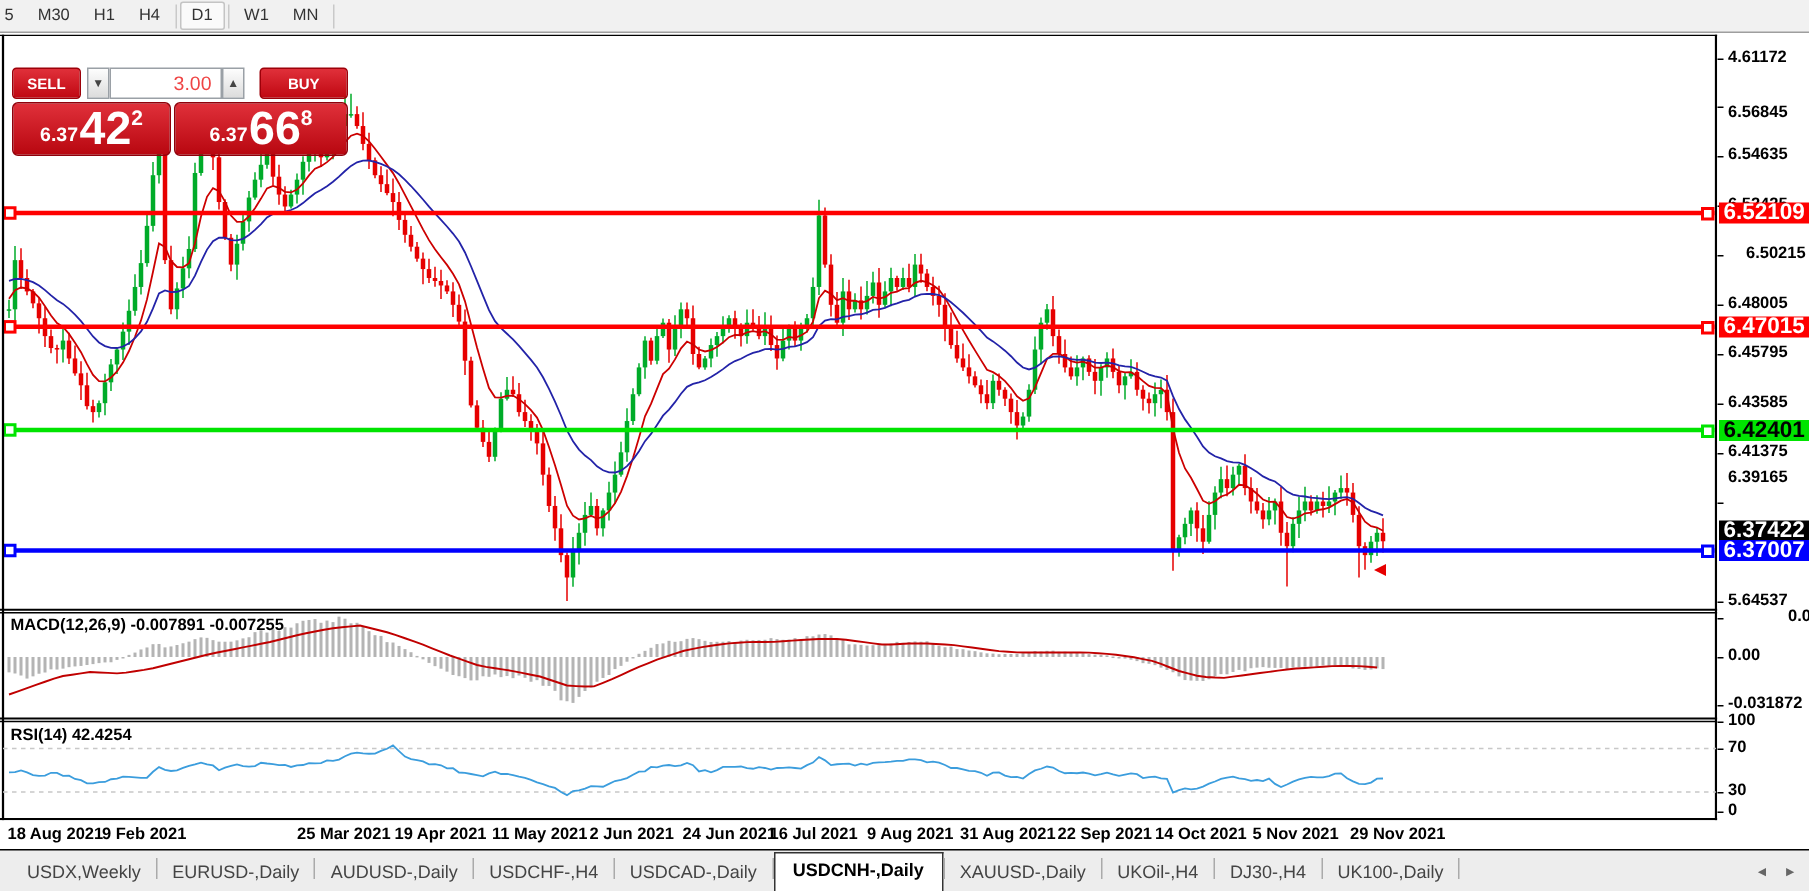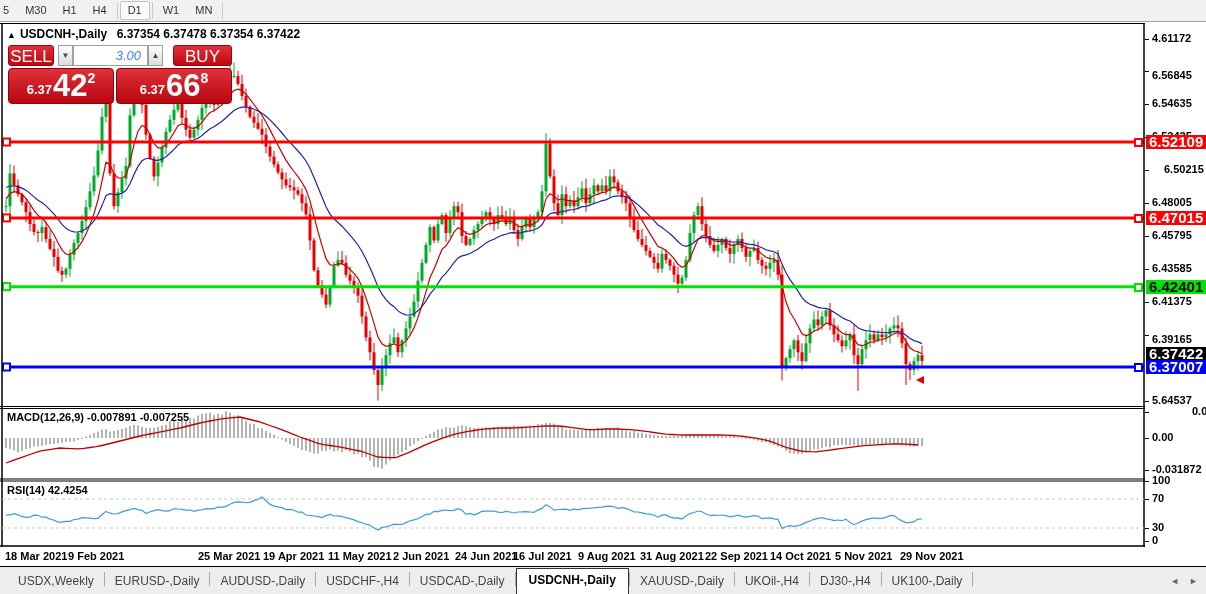--- a/index.html
+++ b/index.html
@@ -16,32 +16,32 @@
   #chart-wrap{position:absolute;left:0;top:23px;width:1145px;height:524px;}
   #chart-svg{position:absolute;left:0;top:0;}
   #chart-title{position:absolute;left:7px;top:4px;font-size:12px;font-weight:700;color:#000;white-space:nowrap;}
   #chart-title .arr{font-size:9px;margin-right:4px;}
   #macd-title{position:absolute;left:7px;top:388px;font-size:11px;font-weight:700;color:#000;}
   #rsi-title{position:absolute;left:7px;top:461px;font-size:11px;font-weight:700;color:#000;}
   
   #trade-panel{position:absolute;left:8px;top:22px;width:224px;}
   .tp-row1{position:absolute;left:0;top:0;height:21px;width:224px;}
   .tp-btn{position:absolute;top:0;height:21px;background:linear-gradient(#e0303a,#c00812);
-          color:#fff;font-size:17px;font-weight:400;text-align:center;line-height:21px;
+          color:#fff;font-size:10px;font-weight:700;text-align:center;line-height:21px;
           border-radius:3px;border:1px solid #9d0009;box-sizing:border-box;}
   #sell-btn{left:0;width:46px;}
   #buy-btn{left:165px;width:59px;}
   .spin-btn{position:absolute;top:0;width:15px;height:21px;background:linear-gradient(#fdfdfd,#dcdcdc);
             border:1px solid #9aa0a6;box-sizing:border-box;color:#444;font-size:8px;
             text-align:center;line-height:19px;}
   #spin-down{left:50px;}
   #spin-up{left:140px;}
   #volume-field{position:absolute;left:65px;top:0;width:75px;height:21px;background:#fff;
-                border:1px solid #9aa0a6;box-sizing:border-box;font-size:13px;color:#3b82f6;
-                text-align:right;padding-right:6px;line-height:19px;font-style:italic;}
+                border:1px solid #9aa0a6;box-sizing:border-box;font-size:13px;color:#ef4444;
+                text-align:right;padding-right:6px;line-height:19px;}
   .price-tile{position:absolute;top:23px;height:36px;background:linear-gradient(#e0303a,#b80710);
               border:1px solid #90000a;border-radius:4px;box-sizing:border-box;color:#fff;
               display:flex;align-items:flex-end;justify-content:center;padding-bottom:2px;}
   #sell-tile{left:0;width:106px;}
   #buy-tile{left:108px;width:116px;}
   .pt-small{font-size:13px;font-weight:700;margin-bottom:4px;}
   .pt-big{font-size:31px;font-weight:700;line-height:30px;margin-left:1px;}
   .pt-sup{font-size:14px;font-weight:700;align-self:flex-start;margin-top:1px;}
   
   #gutter{position:absolute;left:1145px;top:23px;width:61px;height:524px;background:#fff;}
@@ -792,24 +792,20 @@
         <rect x="909" y="415" width="2" height="8.618621226624157" fill="#B4B4B4"></rect>
         <rect x="913" y="415" width="2" height="8.363546501960855" fill="#B4B4B4"></rect>
         <rect x="917" y="415" width="2" height="7.545408866001708" fill="#B4B4B4"></rect>
         <rect x="921" y="415" width="2" height="8.048416378935087" fill="#B4B4B4"></rect>
       </g>
       <polyline points="6,440.0 12,437.9 18,435.7 24,433.6 30,431.5 36,429.4 42,427.7 48,426.8 54,425.9 60,425.0 66,425.3 72,425.6 78,425.9 84,425.4 90,424.5 96,423.6 102,422.5 108,421.0 114,419.5 120,418.0 126,416.5 132,415.0 138,413.5 144,412.2 150,411.0 156,409.8 162,408.6 168,407.4 174,406.2 180,405.0 186,403.5 192,402.0 198,400.5 204,399.2 210,398.0 216,396.8 222,395.8 228,395.2 234,394.6 240,394.0 246,395.5 252,397.0 258,398.5 264,400.4 270,402.5 276,404.6 282,406.8 288,409.2 294,411.6 300,414.0 306,416.1 312,418.2 318,420.3 324,421.6 330,422.5 336,423.4 342,424.4 348,425.6 354,426.8 360,428.0 366,430.0 372,432.0 378,434.0 384,434.4 390,434.7 396,434.6 402,432.2 408,429.8 414,427.1 420,424.3 426,421.6 432,419.2 438,416.8 444,414.7 450,412.7 456,410.8 462,409.6 468,408.4 474,407.5 480,406.7 486,405.9 492,405.5 498,405.1 504,405.0 510,405.0 516,404.9 522,404.5 528,404.1 534,403.7 540,403.3 546,403.0 552,403.0 558,403.0 564,403.5 570,404.3 576,405.1 582,405.9 588,406.7 594,406.7 600,406.3 606,406.0 612,406.0 618,406.0 624,406.3 630,406.7 636,407.1 642,407.9 648,408.7 654,409.5 660,410.3 666,411.1 672,411.5 678,411.9 684,412.0 690,412.0 696,412.0 702,412.0 708,412.0 714,412.0 720,412.0 726,412.1 732,412.5 738,412.9 744,413.5 750,414.3 756,415.2 762,416.4 768,417.6 774,419.6 780,422.0 786,424.3 792,425.9 798,427.5 804,428.3 810,428.7 816,428.9 822,428.1 828,427.3 834,426.5 840,425.7 846,424.9 852,424.1 858,423.3 864,422.7 870,422.3 876,421.9 882,421.5 888,421.1 894,421.0 900,421.0 906,421.1 912,421.5 918,422.0" fill="none" stroke="#C00000" stroke-width="1.3"></polyline>
       <line x1="2" y1="476" x2="1144" y2="476" stroke="#C8C8C8" stroke-width="1" stroke-dasharray="3 3"></line>
       <line x1="2" y1="505" x2="1144" y2="505" stroke="#C8C8C8" stroke-width="1" stroke-dasharray="3 3"></line>
       <polyline points="6,491.9 10,491.8 14,490.6 18,491.9 22,493.7 26,494.3 30,494.1 34,492.2 38,492.3 42,494.2 46,494.1 50,496.3 54,497.1 58,499.2 62,499.2 66,498.4 70,498.3 74,496.5 78,496.1 82,494.7 86,494.9 90,495.2 94,495.6 98,495.5 102,491.5 106,488.4 110,490.2 114,491.0 118,490.6 122,488.9 126,487.6 130,486.6 134,485.4 138,486.6 142,487.3 146,490.5 150,488.8 154,487.6 158,486.6 162,487.7 166,488.1 170,487.7 174,485.5 178,486.0 182,486.4 186,487.1 190,487.0 194,488.3 198,487.2 202,487.0 206,485.7 210,485.9 214,485.7 218,483.9 222,484.3 226,483.4 230,481.2 234,479.4 238,478.8 242,479.2 246,479.5 250,479.4 254,477.6 258,476.2 262,473.9 266,477.7 270,481.4 274,483.1 278,483.8 282,484.6 286,486.6 290,486.4 294,487.2 298,489.2 302,489.1 306,492.0 310,492.3 314,493.0 318,493.7 322,494.6 326,492.6 330,491.5 334,493.0 338,492.9 342,493.7 346,494.7 350,495.6 354,496.9 358,498.6 362,499.7 366,501.2 370,502.3 374,505.0 378,507.1 382,504.4 386,503.9 390,502.7 394,501.1 398,501.3 402,501.5 406,499.6 410,497.7 414,496.9 418,495.7 422,493.5 426,491.4 430,491.2 434,488.3 438,488.6 442,487.4 446,487.0 450,487.7 454,487.3 458,485.6 462,487.1 466,491.3 470,490.4 474,491.9 478,490.4 482,488.3 486,488.2 490,488.2 494,488.0 498,489.1 502,489.5 506,488.4 510,489.0 514,490.0 518,489.0 522,488.9 526,488.6 530,489.0 534,489.4 538,487.1 542,485.4 546,481.7 550,483.9 554,487.1 558,486.5 562,486.3 566,486.1 570,487.4 574,486.1 578,486.9 582,485.6 586,485.3 590,485.1 594,484.8 598,484.3 602,484.2 606,483.3 610,483.2 614,483.8 618,485.3 622,484.7 626,485.4 630,487.0 634,489.0 638,489.0 642,489.9 646,490.9 650,491.1 654,492.2 658,494.2 662,492.1 666,491.9 670,494.1 674,495.1 678,494.9 682,496.0 686,493.0 690,490.6 694,489.5 698,488.0 702,488.7 706,491.0 710,492.5 714,492.2 718,492.5 722,492.0 726,492.7 730,493.9 734,493.1 738,492.1 742,493.3 746,494.2 750,493.4 754,492.6 758,493.1 762,495.7 766,495.1 770,494.8 774,495.9 778,496.3 782,505.4 786,503.7 790,502.6 794,503.3 798,502.7 802,501.4 806,499.4 810,498.0 814,496.3 818,495.4 822,494.7 826,495.9 830,496.4 834,497.6 838,497.0 842,497.7 846,496.1 850,499.6 854,501.7 858,500.0 862,498.1 866,496.6 870,495.6 874,494.9 878,495.3 882,495.3 886,494.4 890,492.7 894,492.6 898,495.8 902,497.9 906,499.6 910,499.7 914,498.7 918,496.1 922,496.0" fill="none" stroke="#3B9DDD" stroke-width="1.2"></polyline>
     </svg>
-  <div id="chart-title">
-    <span class="arr">▲</span><span>USDCNH-,Daily</span>
-    <span style="margin-left:6px;">6.37354 6.37478 6.37354 6.37422</span>
-  </div>
   <div id="macd-title">MACD(12,26,9) -0.007891 -0.007255</div>
   <div id="rsi-title">RSI(14) 42.4254</div>
 
   <div id="trade-panel">
     <div class="tp-row1">
       <div id="sell-btn" class="tp-btn">SELL</div>
       <div id="spin-down" class="spin-btn">▼</div>
       <div id="volume-field">3.00</div>
       <div id="spin-up" class="spin-btn">▲</div>
       <div id="buy-btn" class="tp-btn">BUY</div>
@@ -840,21 +836,21 @@
     <div class="tick-label" style="top: 140px; padding-left: 12px;">6.50215</div>
     <div class="tick-dash" style="top: 180px;"></div>
     <div class="tick-label" style="top: 173px;">6.48005</div>
     <div class="tick-dash" style="top: 213px;"></div>
     <div class="tick-label" style="top: 206px;">6.45795</div>
     <div class="tick-dash" style="top: 246px;"></div>
     <div class="tick-label" style="top: 239px;">6.43585</div>
     <div class="tick-dash" style="top: 279px;"></div>
     <div class="tick-label" style="top: 272px;">6.41375</div>
     <div class="tick-dash" style="top: 312px;"></div>
-    <div class="tick-label" style="top: 310px; text-align: right;">6.39165</div>
+    <div class="tick-label" style="top: 289px; text-align: right;">6.39165</div>
     <div class="tick-dash" style="top: 378px;"></div>
     <div class="tick-label" style="top: 371px;">5.64537</div>
     <div class="tick-dash" style="top: 389px;"></div>
     <div class="tick-label" style="top: 382px; margin-left: 40px;">0.02607</div>
     <div class="tick-dash" style="top: 415px;"></div>
     <div class="tick-label" style="top: 408px;">0.00</div>
     <div class="tick-dash" style="top: 447px;"></div>
     <div class="tick-label" style="top: 440px;">-0.031872</div>
     <div class="tick-dash" style="top: 458px;"></div>
     <div class="tick-label" style="top: 451px;">100</div>
@@ -868,21 +864,21 @@
     <div style="position: absolute; left: -11px; top: 115px; width: 5px; height: 5px; background: rgb(255, 255, 255); border: 2px solid rgb(255, 0, 0); z-index: 2;"></div>
     <div class="axis-badge" style="top: 112px; background: rgb(255, 0, 0); color: rgb(255, 255, 255); z-index: 2;">6.52109</div>
     <div style="position: absolute; left: -11px; top: 191px; width: 5px; height: 5px; background: rgb(255, 255, 255); border: 2px solid rgb(255, 0, 0); z-index: 2;"></div>
     <div class="axis-badge" style="top: 188px; background: rgb(255, 0, 0); color: rgb(255, 255, 255); z-index: 2;">6.47015</div>
     <div style="position: absolute; left: -11px; top: 260px; width: 5px; height: 5px; background: rgb(255, 255, 255); border: 2px solid rgb(0, 228, 0); z-index: 2;"></div>
     <div class="axis-badge" style="top: 257px; background: rgb(0, 228, 0); color: rgb(0, 0, 0); z-index: 2;">6.42401</div>
     <div style="position: absolute; left: -11px; top: 340px; width: 5px; height: 5px; background: rgb(255, 255, 255); border: 2px solid rgb(0, 0, 255); z-index: 2;"></div>
     <div class="axis-badge" style="top: 337px; background: rgb(0, 0, 255); color: rgb(255, 255, 255); z-index: 2;">6.37007</div>
   </div>
 <div id="dates">
-    <div class="date-label" style="left: 5px;">18 Mar 2021</div>
+    <div class="date-label" style="left: 5px;">18 Aug 2021</div>
     <div class="date-label" style="left: 68px;">9 Feb 2021</div>
     <div class="date-label" style="left: 129px; margin-top: 43px;">3 Mar 2021</div>
     <div class="date-label" style="left: 198px;">25 Mar 2021</div>
     <div class="date-label" style="left: 263px;">19 Apr 2021</div>
     <div class="date-label" style="left: 328px;">11 May 2021</div>
     <div class="date-label" style="left: 393px;">2 Jun 2021</div>
     <div class="date-label" style="left: 455px;">24 Jun 2021</div>
     <div class="date-label" style="left: 513px;">16 Jul 2021</div>
     <div class="date-label" style="left: 578px;">9 Aug 2021</div>
     <div class="date-label" style="left: 640px;">31 Aug 2021</div>

